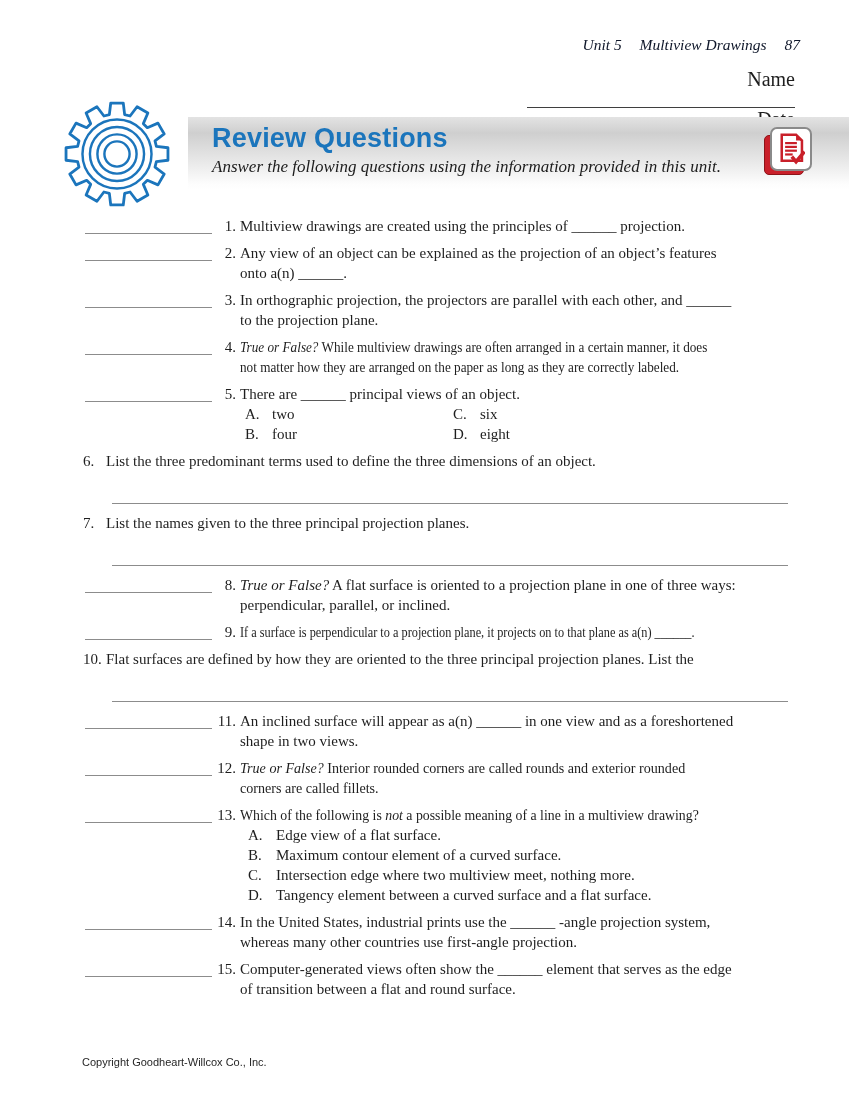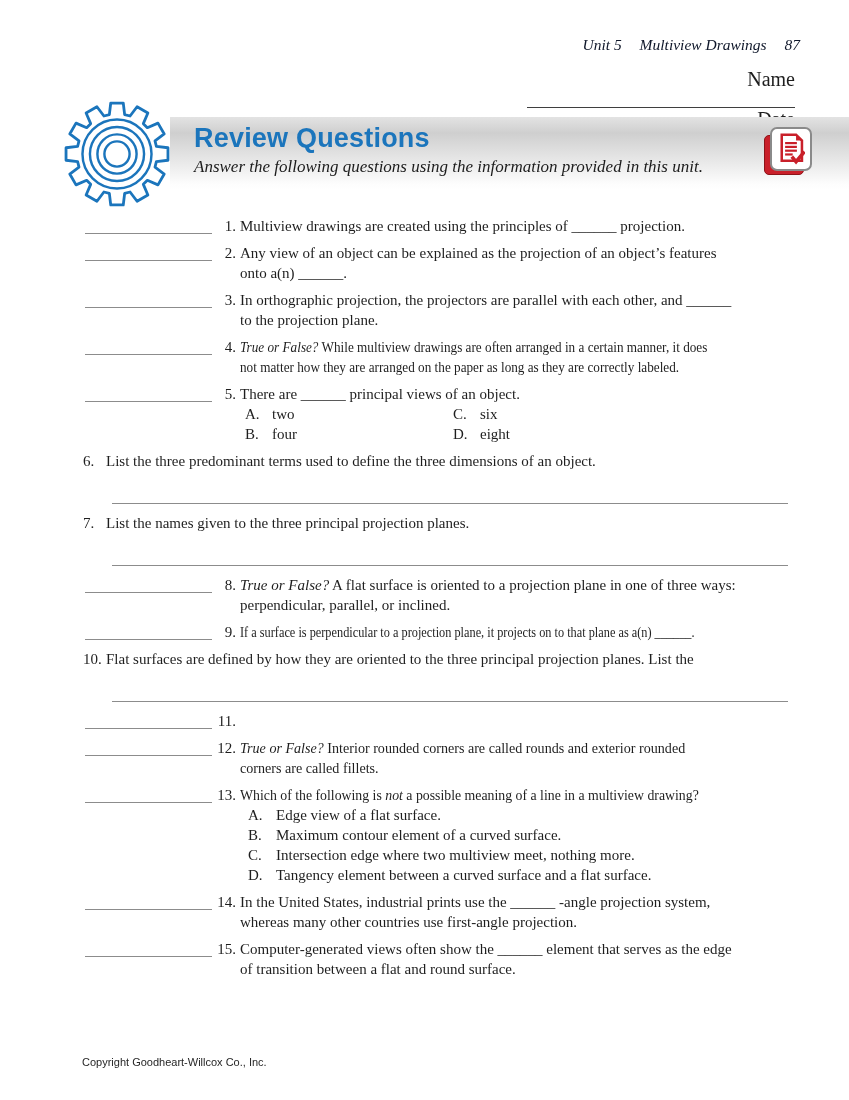--- a/index.html
+++ b/index.html
@@ -20,21 +20,21 @@
   }
   .id-row .lbl { white-space:nowrap; }
   .id-row .fill { border-bottom:1.2px solid #3f3f3f; height:16px; }
   .fill-name { width:268px; margin-left:6px; }
   .lbl-date { margin-left:14px; }
   .fill-date { width:104px; margin-left:8px; }
   .lbl-class { margin-left:36px; }
   .fill-class { width:150px; margin-left:8px; }
   
   .banner {
-    position:absolute; left:170px; right:0; top:117px; height:73px;
+    position:absolute; left:188px; right:0; top:117px; height:73px;
     background:linear-gradient(180deg,#e3e3e3 0%,#cfcfcf 22%,#e9e9e9 62%,#fdfdfd 92%,#ffffff 100%);
   }
   .banner-title {
     margin:7px 0 0 24px;
     font-family:"Liberation Sans", sans-serif; font-weight:bold;
     font-size:27px; line-height:28px; color:#1b75bc; letter-spacing:0.2px;
   }
   .banner-sub {
     margin:5px 16px 0 24px; font-style:italic; font-size:17px; color:#1c1c1c;
   }
@@ -218,20 +218,24 @@
       <div class="q full">
         <div class="num">10.</div>
         <div class="body">
           <div class="qline"><span>Flat surfaces are defined by how they are oriented to the three principal projection planes. List the</span></div>
           <div class="answer-line"></div>
         </div>
       </div>
       <div class="q">
         <div class="blank"></div>
         <div class="num">11.</div>
+        <div class="body">
+          <div class="qline"><span>An inclined surface will appear as a(n) ______ in one view and as a foreshortened</span></div>
+          <div class="qline"><span>shape in two views.</span></div>
+        </div>
       </div>
       <div class="q">
         <div class="blank"></div>
         <div class="num">12.</div>
         <div class="body">
           <div class="qline" style="transform: scaleX(0.94);"><span class="it">True or False?</span><span> Interior rounded corners are called rounds and exterior rounded</span></div>
           <div class="qline" style="transform: scaleX(0.94);"><span>corners are called fillets.</span></div>
         </div>
       </div>
       <div class="q">

